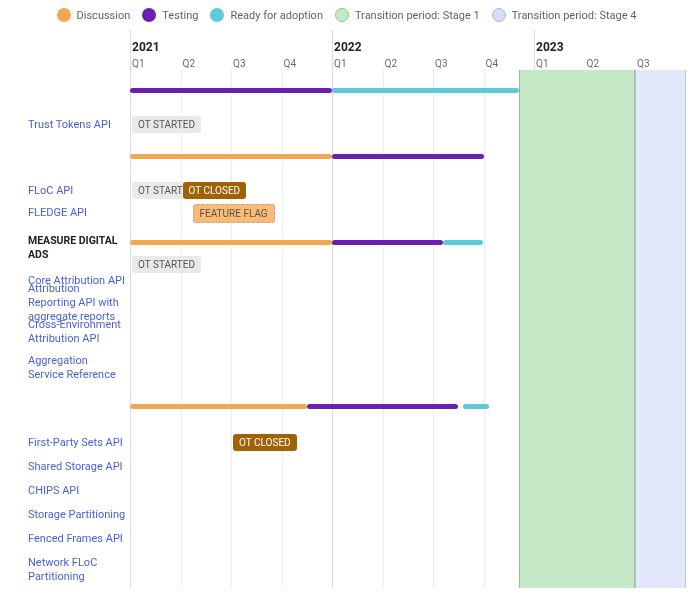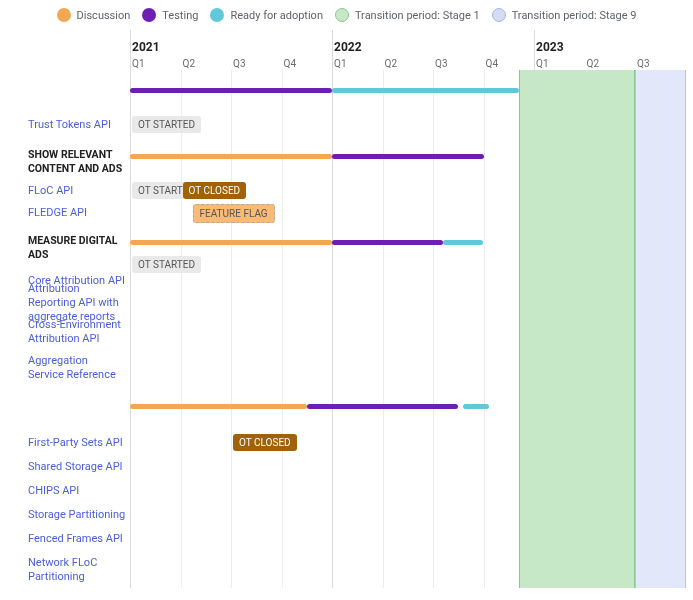--- a/index.html
+++ b/index.html
@@ -136,28 +136,27 @@
     <div class="legend-item">
       <span class="swatch" style="background: rgb(95, 201, 218);"></span>
       <span>Ready for adoption</span>
     </div>
     <div class="legend-item">
       <span class="swatch" style="background: rgb(199, 232, 199); border: 1px solid rgb(138, 201, 138);"></span>
       <span>Transition period: Stage 1</span>
     </div>
     <div class="legend-item">
       <span class="swatch" style="background: rgb(215, 220, 245); border: 1px solid rgb(169, 179, 232);"></span>
-      <span>Transition period: Stage 9</span>
+      <span>Transition period: Stage 4</span>
     </div>
   </div>
 
 <div class="chart">
   <div class="label-col">
       <div class="api-link" style="top: 90px;">Trust Tokens API</div>
-      <div class="section-head" style="top: 120px;">SHOW RELEVANT CONTENT AND ADS</div>
       <div class="api-link" style="top: 156px;">FLoC API</div>
       <div class="api-link" style="top: 178px;">FLEDGE API</div>
       <div class="section-head" style="top: 206px;">MEASURE DIGITAL ADS</div>
       <div class="api-link" style="top: 246px;">Core Attribution API</div>
       <div class="api-link" style="top: 254px;">Attribution Reporting API with aggregate reports</div>
       <div class="api-link" style="top: 290px;">Cross-Environment Attribution API</div>
       <div class="api-link" style="top: 326px;">Aggregation Service Reference</div>
       <div class="api-link" style="top: 408px;">First-Party Sets API</div>
       <div class="api-link" style="top: 432px;">Shared Storage API</div>
       <div class="api-link" style="top: 456px;">CHIPS API</div>

